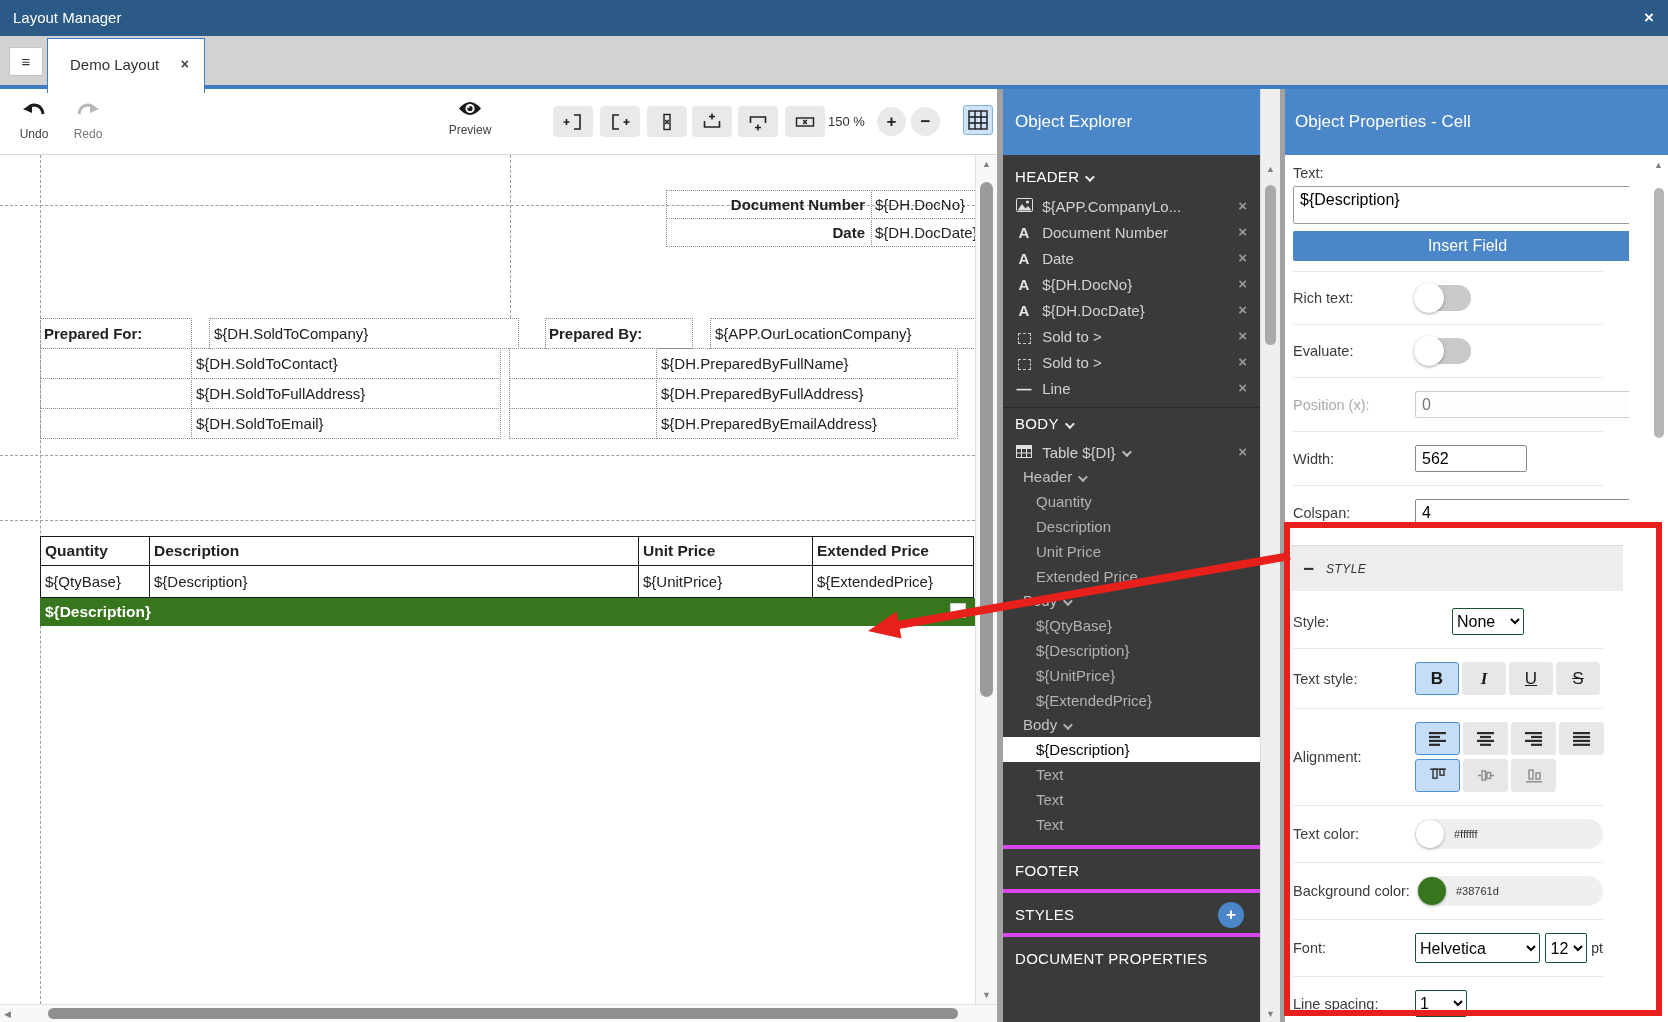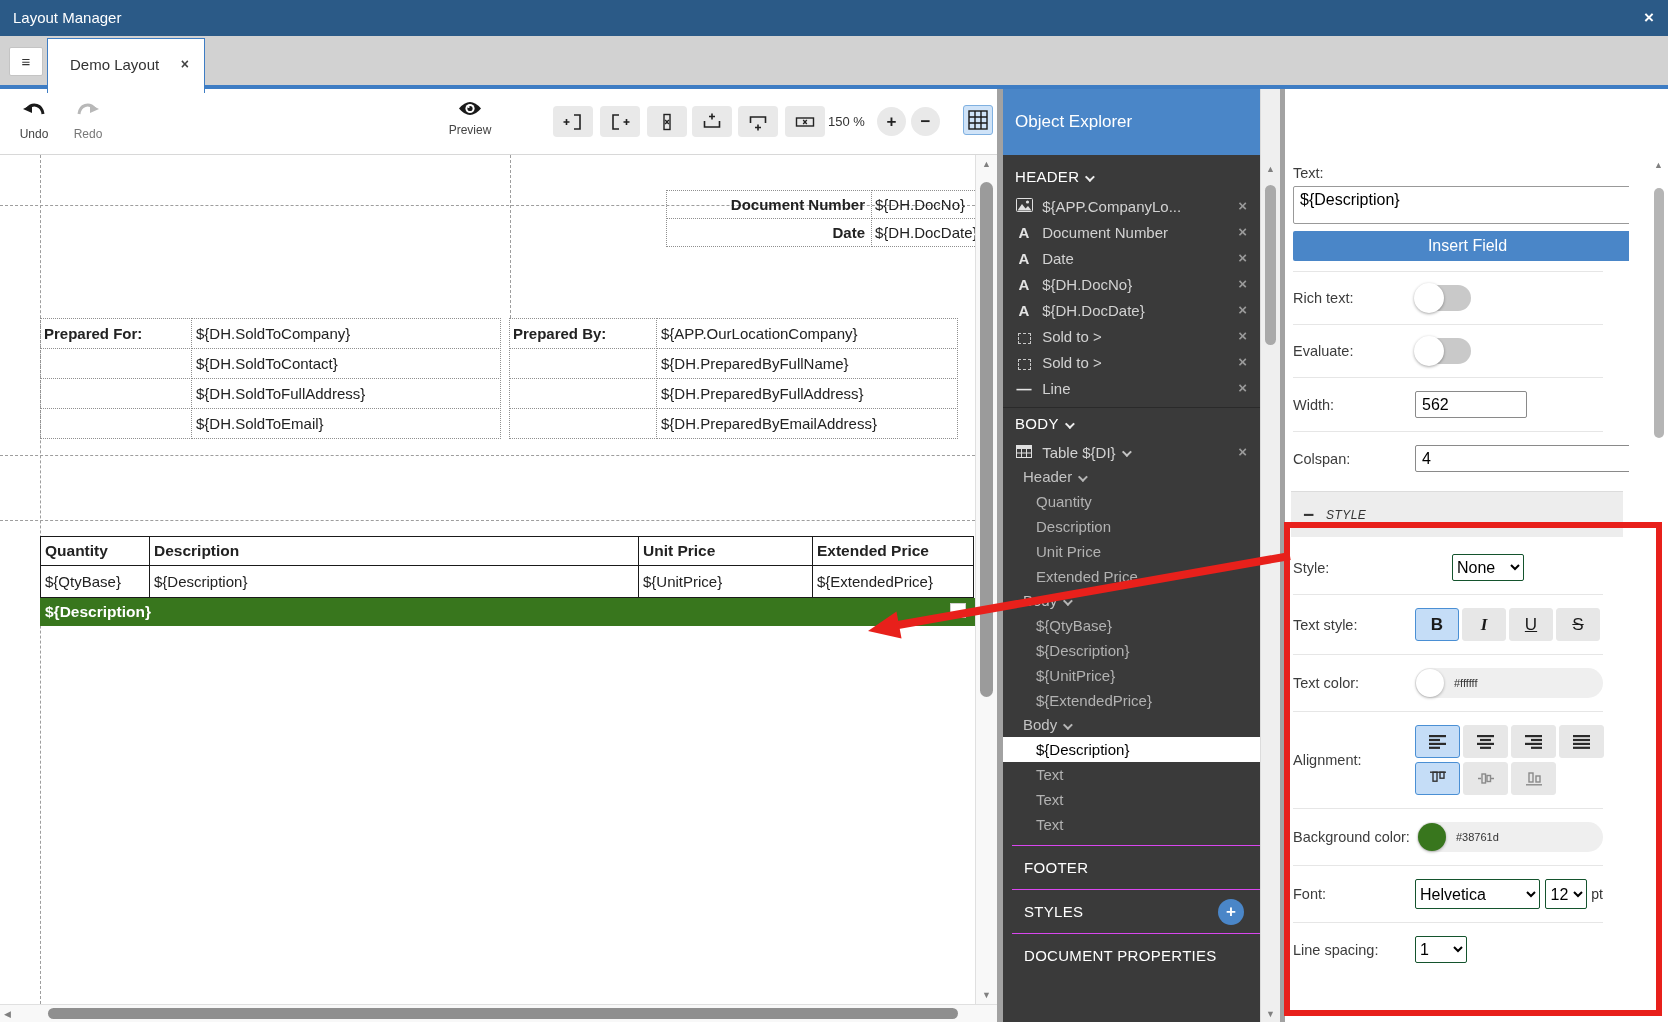--- a/index.html
+++ b/index.html
@@ -52,21 +52,21 @@
 
   
   .exheader { position:absolute; left:1003px; top:89px; width:257px; height:66px; background:#4a86c8; color:#fff; font-size:17px; line-height:66px; padding-left:12px; }
   .explorer { position:absolute; left:1003px; top:155px; width:257px; height:867px; background:#3a3a3a; overflow:hidden; padding-top:6px; }
   .exrow { position:relative; height:26px; line-height:26px; color:#d2d2d2; font-size:15px; white-space:nowrap; cursor:pointer; }
   .exrow .icon { display:inline-block; width:22px; margin-left:10px; text-align:center; vertical-align:middle; color:#e4e4e4; font-weight:bold; font-size:15px; }
   .exrow .lbl { vertical-align:middle; margin-left:3px; }
   .exrow .x { position:absolute; right:13px; top:0; color:#9a9a9a; font-weight:bold; font-size:15px; }
   .exsec { height:32px; line-height:32px; color:#fff; font-size:15px; padding-left:12px; letter-spacing:.3px; cursor:pointer; position:relative; }
   .exsec.bordered { border-top:1px solid #2a2a2a; margin-top:6px; }
-  .exbig { height:44px; line-height:44px; border-top:1px solid #d946ef; color:#fff; font-size:15px; padding-left:12px; letter-spacing:.3px; cursor:pointer; position:relative;margin-left:9px; }
+  .exbig { height:44px; line-height:44px; border-top:4px solid #d946ef; color:#fff; font-size:15px; padding-left:12px; letter-spacing:.3px; cursor:pointer; position:relative; }
   .exsub { height:24px; line-height:24px; color:#c3c3c3; font-size:15px; padding-left:20px; cursor:pointer; }
   .exchild { height:25px; line-height:25px; color:#b2b2b2; font-size:15px; padding-left:33px; cursor:pointer; white-space:nowrap; }
   .exchild.sel { background:#fff; color:#000; }
   .chev { display:inline-block; width:7px; height:7px; border-right:2px solid currentColor; border-bottom:2px solid currentColor; transform:rotate(45deg) translateY(-2px); margin-left:6px; opacity:.9; }
   .boxicon { display:inline-block; width:13px; height:11px; border:1px dashed #c8c8c8; vertical-align:middle; }
   .plusbtn { position:absolute; right:16px; top:9px; width:26px; height:26px; border-radius:50%; background:#4a86c8; color:#fff; font-size:17px; line-height:26px; text-align:center; font-weight:bold; cursor:pointer; }
   .exscroll { position:absolute; left:1260px; top:89px; width:20px; height:933px; background:#efefef; border-left:1px solid #dcdcdc; }
   .exscroll .thumb { position:absolute; left:4px; top:96px; width:11px; height:160px; background:#a9a9a9; border-radius:6px; cursor:pointer; }
 
   
@@ -203,21 +203,21 @@
 
     <div class="cellrow" style="left:666px; top:35px;">
       <div class="dcell b" style="width:206px; height:29px; line-height:27px; text-align:right; padding-right:6px;">Document Number</div>
       <div class="dcell" style="width:110px; height:29px; line-height:27px; padding-left:3px; margin-left:-1px;">${DH.DocNo}</div>
     </div>
     <div class="cellrow" style="left:666px; top:63px;">
       <div class="dcell b" style="width:206px; height:29px; line-height:27px; text-align:right; padding-right:6px;">Date</div>
       <div class="dcell" style="width:110px; height:29px; line-height:27px; padding-left:3px; margin-left:-1px;">${DH.DocDate}</div>
     </div>
 
-    <div class="cellrow" style="left:40px; top:163px;">
+    <div class="cellrow" style="left:40px; top:163px;gap:18px;">
       <div class="dcell b" style="width:152px; height:31px; line-height:29px; padding-left:3px;">Prepared For:</div>
       <div class="dcell" style="width:310px; height:31px; line-height:29px; padding-left:4px; margin-left:-1px;">${DH.SoldToCompany}</div>
       <div class="dcell b" style="width:148px; height:31px; line-height:29px; padding-left:3px; margin-left:8px;">Prepared By:</div>
       <div class="dcell" style="width:302px; height:31px; line-height:29px; padding-left:4px; margin-left:-1px;">${APP.OurLocationCompany}</div>
     </div>
     <div class="cellrow" style="left:40px; top:193px;">
       <div class="dcell" style="width:152px; height:31px;"></div>
       <div class="dcell" style="width:310px; height:31px; line-height:29px; padding-left:4px; margin-left:-1px;">${DH.SoldToContact}</div>
       <div class="dcell" style="width:148px; height:31px; margin-left:8px;"></div>
       <div class="dcell" style="width:302px; height:31px; line-height:29px; padding-left:4px; margin-left:-1px;">${DH.PreparedByFullName}</div>
@@ -350,36 +350,43 @@
   </div>
 
   <div class="exscroll">
     <span class="sarrow" style="left:5px; top:75px;">▲</span>
     <div class="thumb"></div>
     <span class="sarrow" style="left:5px; bottom:3px;">▼</span>
   </div>
 
   <div class="divider" style="left:1280px; width:5px;"></div>
 
+  <div class="propheader">
+    <span>Object Properties - Cell</span>
+  </div>
   <div class="props">
     <div class="plabel">Text:</div>
     <textarea class="txt" style="">${Description}</textarea>
     <button class="bluebtn">Insert Field</button>
 
     <div class="prow">
       <span class="plabel">Rich text:</span>
       <div class="toggle">
           <div class="knob"></div>
         </div>
     </div>
     <div class="prow">
       <span class="plabel">Evaluate:</span>
       <div class="toggle">
           <div class="knob"></div>
         </div>
+    </div>
+    <div class="prow">
+      <span class="plabel" style="color:#aaa;">Position (x):</span>
+      <input class="pin dis" style="width: 227px;" disabled="" value="0">
     </div>
     <div class="prow">
       <span class="plabel">Width:</span>
       <input class="pin" style="width: 112px;" value="562">
     </div>
     <div class="prow">
       <span class="plabel">Colspan:</span>
       <input class="pin" style="width: 227px;" value="4">
     </div>
 
@@ -391,27 +398,20 @@
     <div class="prow nb" style="margin-top:4px;">
       <span class="plabel">Style:</span>
       <select class="sel" style="width:72px;"><option>None</option></select>
     </div>
     <div class="prow">
       <span class="plabel">Text style:</span>
       <span class="tbtn bold active">B</span>
       <span class="tbtn ital">I</span>
       <span class="tbtn und">U</span>
       <span class="tbtn str">S</span>
-    </div>
-    <div class="prow">
-      <span class="plabel">Text color:</span>
-      <div class="pill">
-        <div class="sw" style="background:#ffffff;"></div>
-        <span class="cv">#ffffff</span>
-      </div>
     </div>
     <div class="prow" style="align-items:center;">
       <span class="plabel">Alignment:</span>
       <div>
         <div class="alrow">
           <span class="tbtn active">
               <svg width="18" height="14" viewBox="0 0 18 14" fill="#2a2a2a">
                 <rect x="0" y="0" width="17" height="2.2"></rect>
                 <rect x="0" y="3.9" width="11" height="2.2"></rect>
                 <rect x="0" y="7.8" width="17" height="2.2"></rect>
@@ -462,20 +462,27 @@
               <svg width="18" height="15" viewBox="0 0 18 15" fill="none" stroke="#8a8a8a" stroke-width="1.4">
                 <rect x="4" y="2" width="4" height="9"></rect>
                 <rect x="11" y="5" width="4" height="6"></rect>
                 <path d="M1,13.8 H17"></path>
               </svg>
             </span>
         </div>
       </div>
     </div>
     <div class="prow">
+      <span class="plabel">Text color:</span>
+      <div class="pill">
+        <div class="sw" style="background:#ffffff;"></div>
+        <span class="cv">#ffffff</span>
+      </div>
+    </div>
+    <div class="prow">
       <span class="plabel" style="flex-basis:124px;">Background color:</span>
       <div class="pill">
         <div class="sw" style="background:#38761d;"></div>
         <span class="cv">#38761d</span>
       </div>
     </div>
     <div class="prow">
       <span class="plabel">Font:</span>
       <select class="sel" style="width:157px; height:30px;"><option>Helvetica</option></select>
       <select class="sel" style="width:52px; height:30px; margin-left:5px;"><option>12</option></select>

